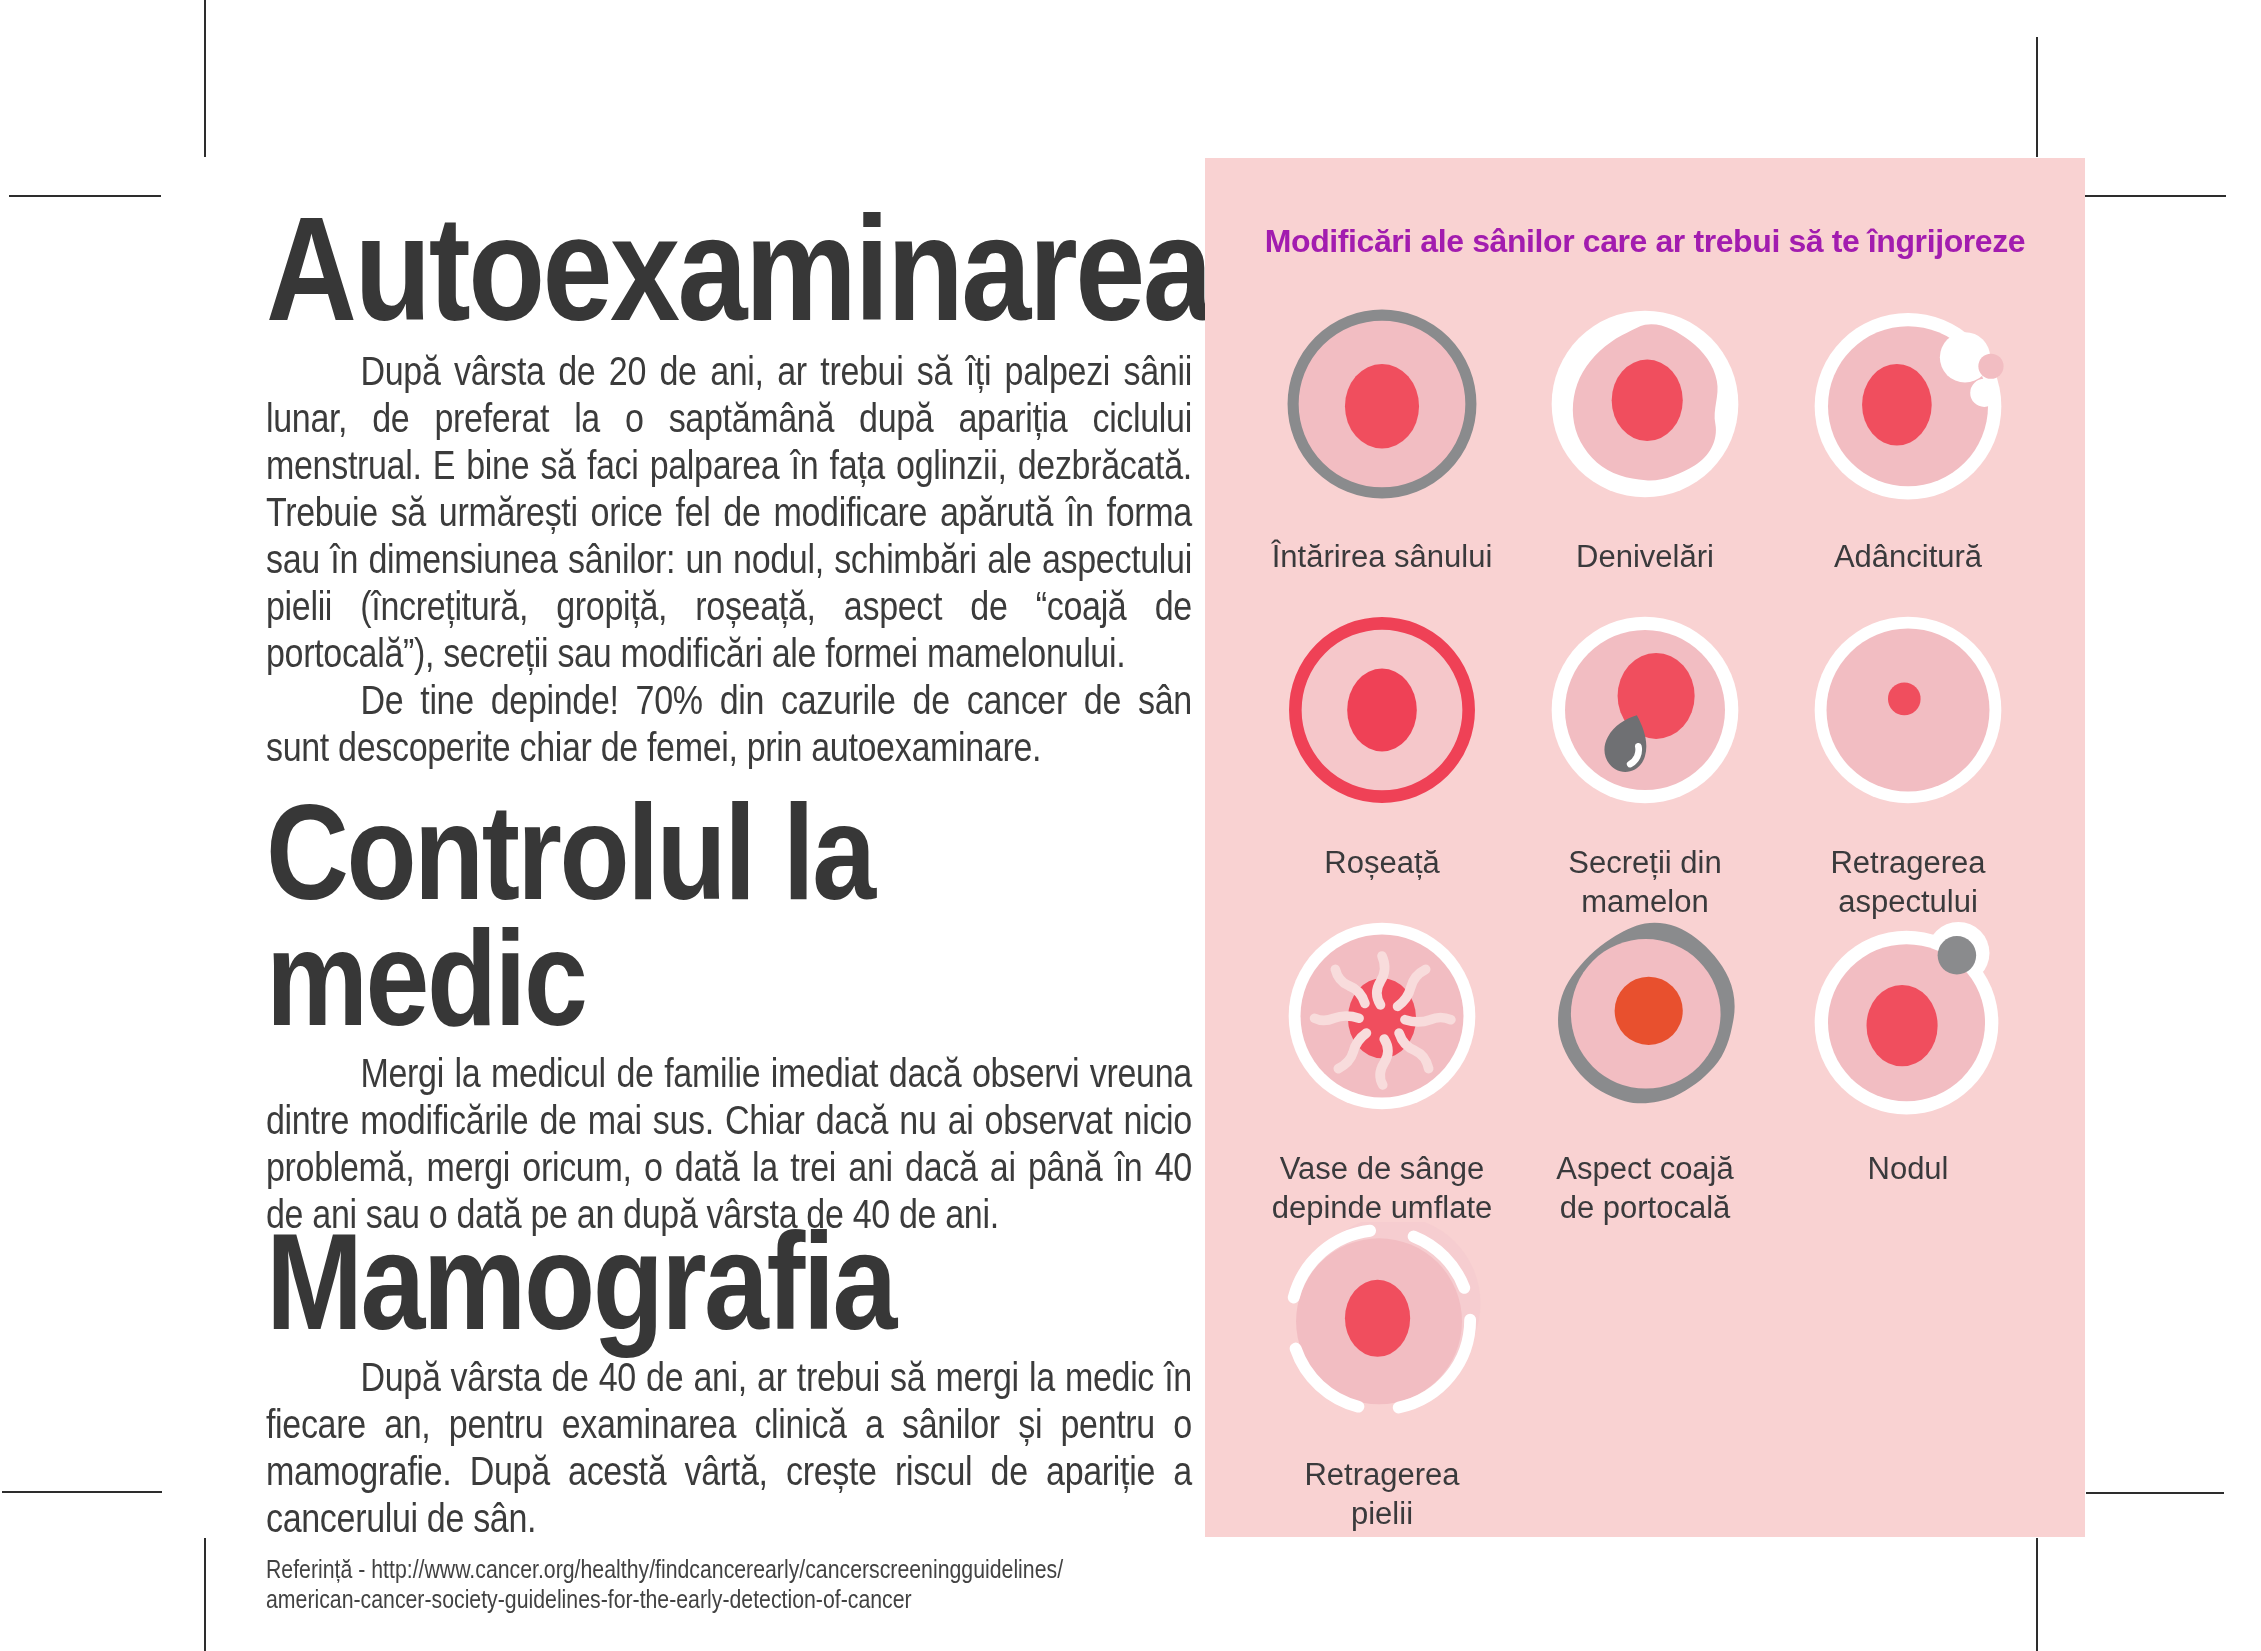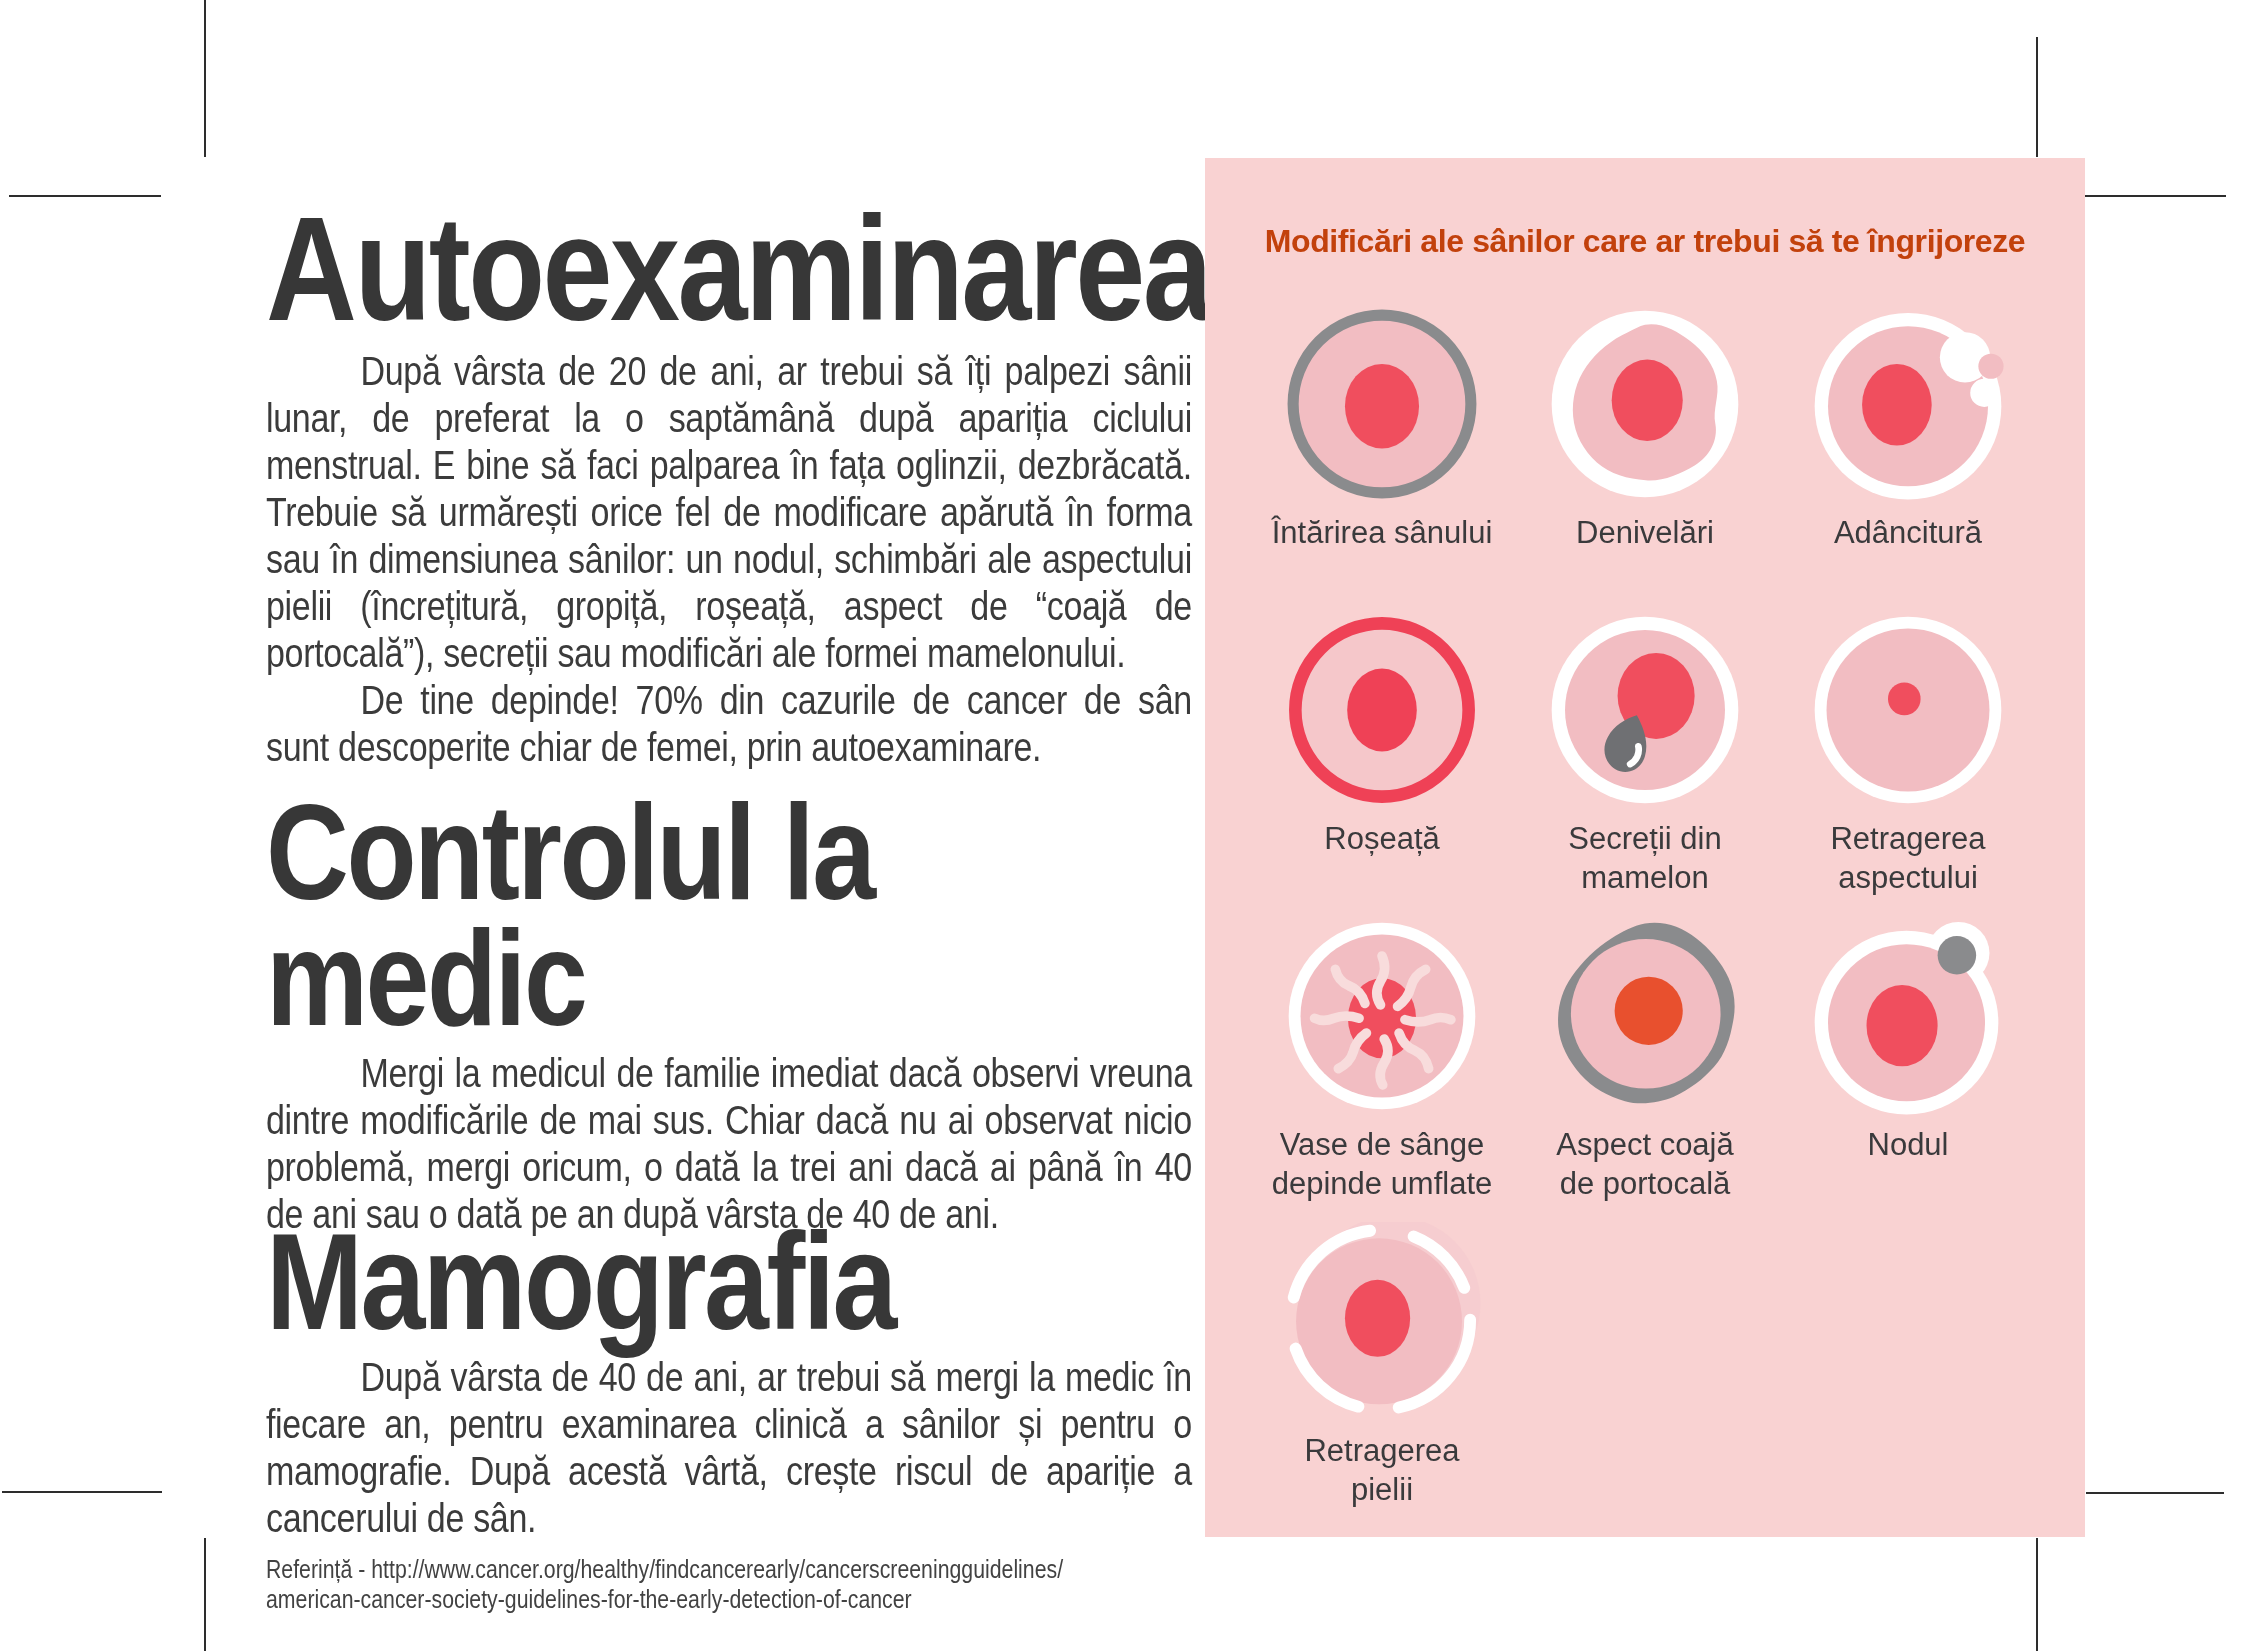--- a/index.html
+++ b/index.html
@@ -30,32 +30,32 @@
   .ref{
     margin-top:12px;font-size:25px;line-height:30px;color:#424242;
   }
   
   .panel{
     position:absolute;left:1205px;top:158px;width:880px;height:1379px;
     background:#f9d2d2;
   }
   .panel-title{
     position:absolute;top:65px;left:0;width:100%;text-align:center;
-    font-size:32px;font-weight:700;color:#c2410c;letter-spacing:-0.4px;
+    font-size:32px;font-weight:700;color:#a21caf;letter-spacing:-0.4px;
   }
   .grid{
     position:absolute;top:146px;left:0;width:100%;
     display:grid;grid-template-columns:repeat(3,263px);justify-content:center;
   }
   .cell{
     height:306px;display:flex;flex-direction:column;align-items:center;
   }
   .cell svg{display:block;flex:0 0 auto;}
   .cell-label{
-    margin-top:9px;font-size:31px;line-height:39px;text-align:center;
+    margin-top:33px;font-size:31px;line-height:39px;text-align:center;
     color:#3a3a3c;white-space:pre-line;
   }
 </style>
 </head>
 <body>
 
 <div class="crop" style="left:204px;top:0;width:2.2px;height:157px;"></div>
 <div class="crop" style="left:9px;top:195px;width:152px;height:2.2px;"></div>
 <div class="crop" style="left:2036px;top:37px;width:2.2px;height:120px;"></div>
 <div class="crop" style="left:2085px;top:195px;width:141px;height:2.2px;"></div>

